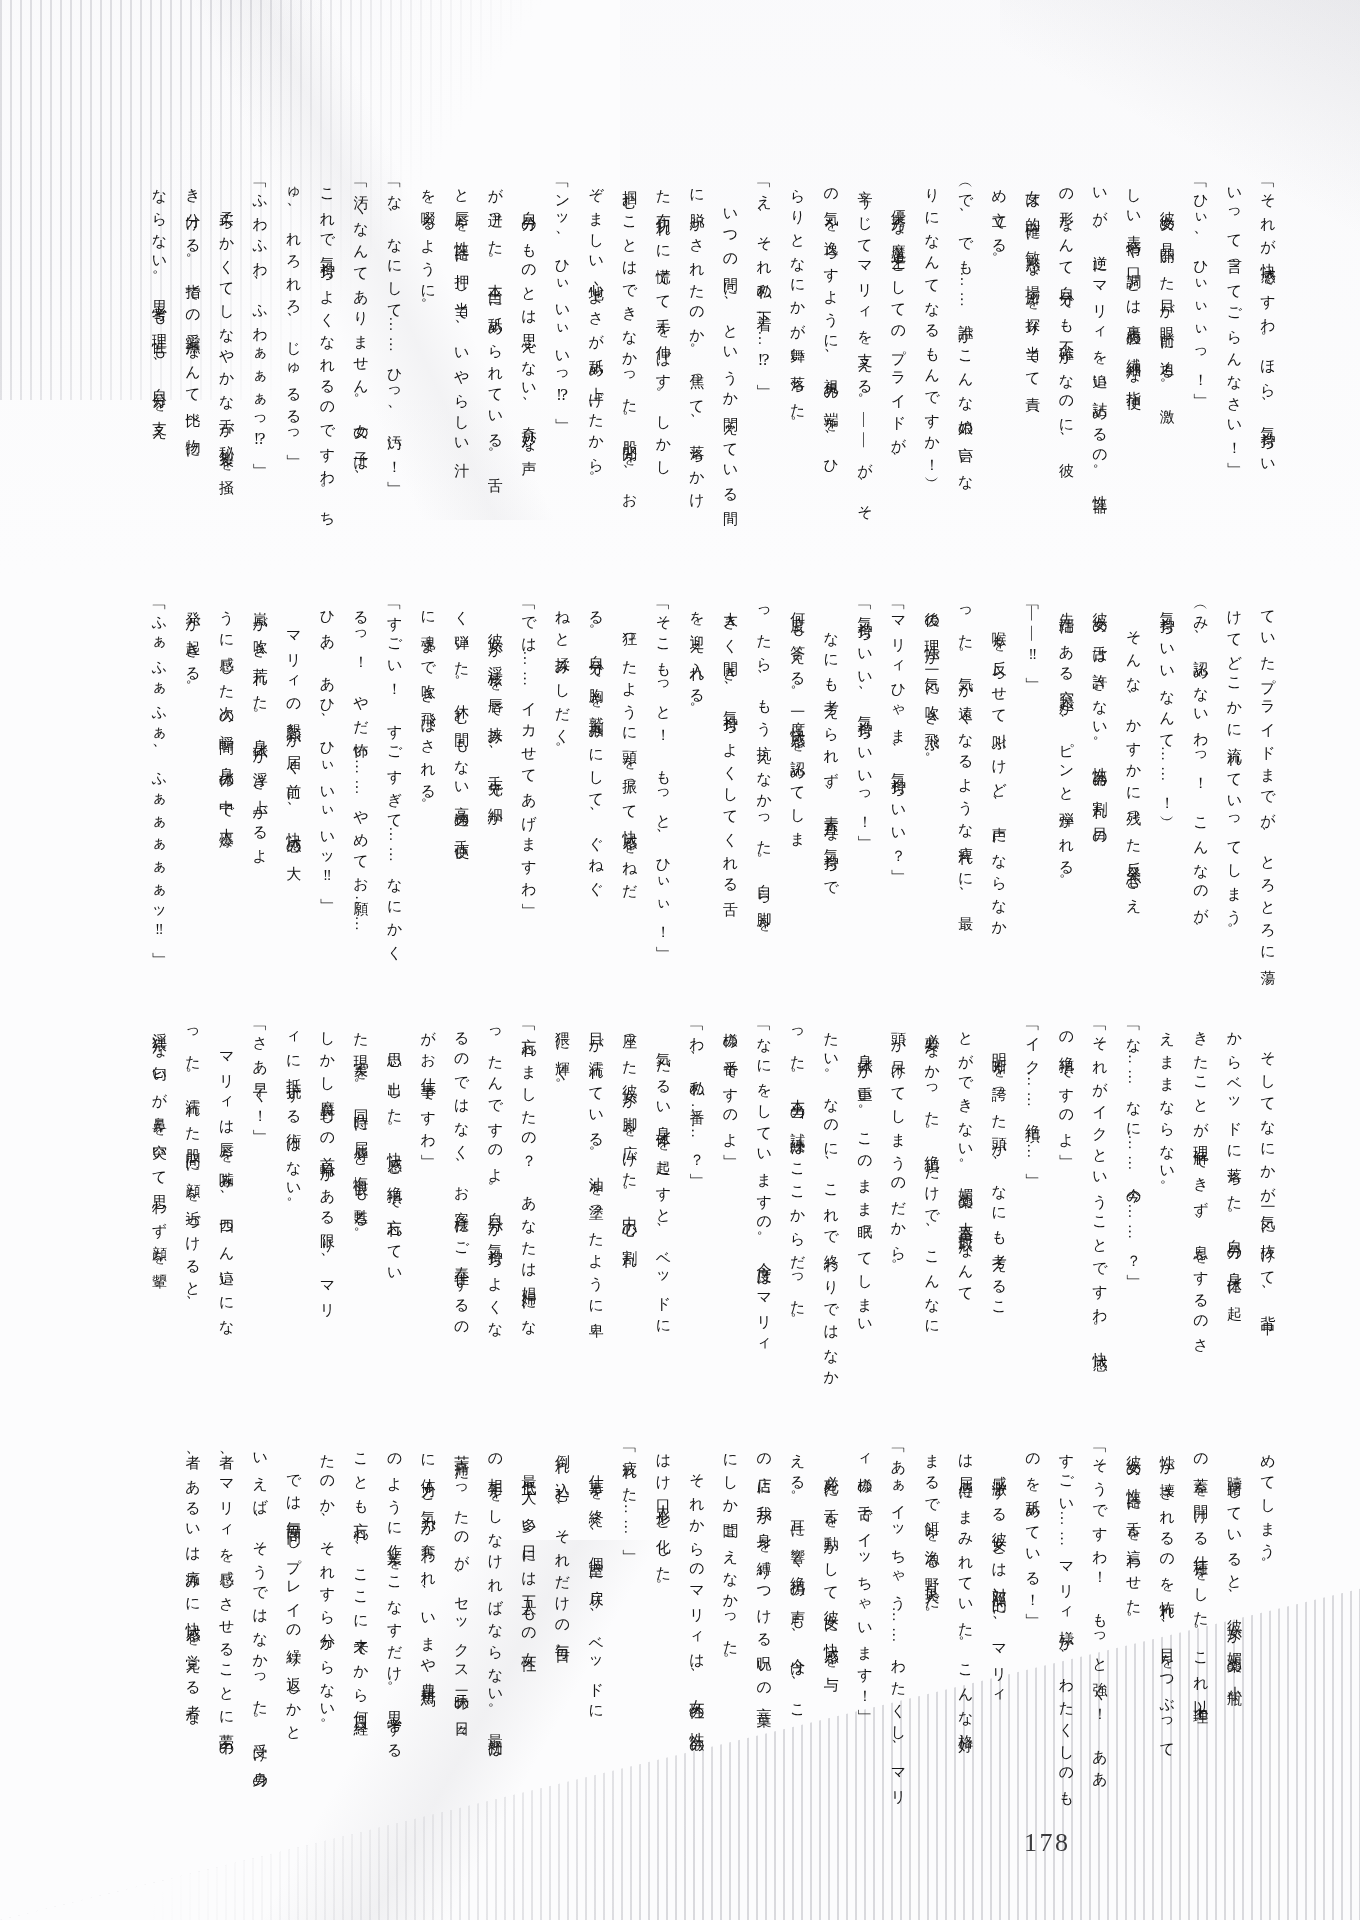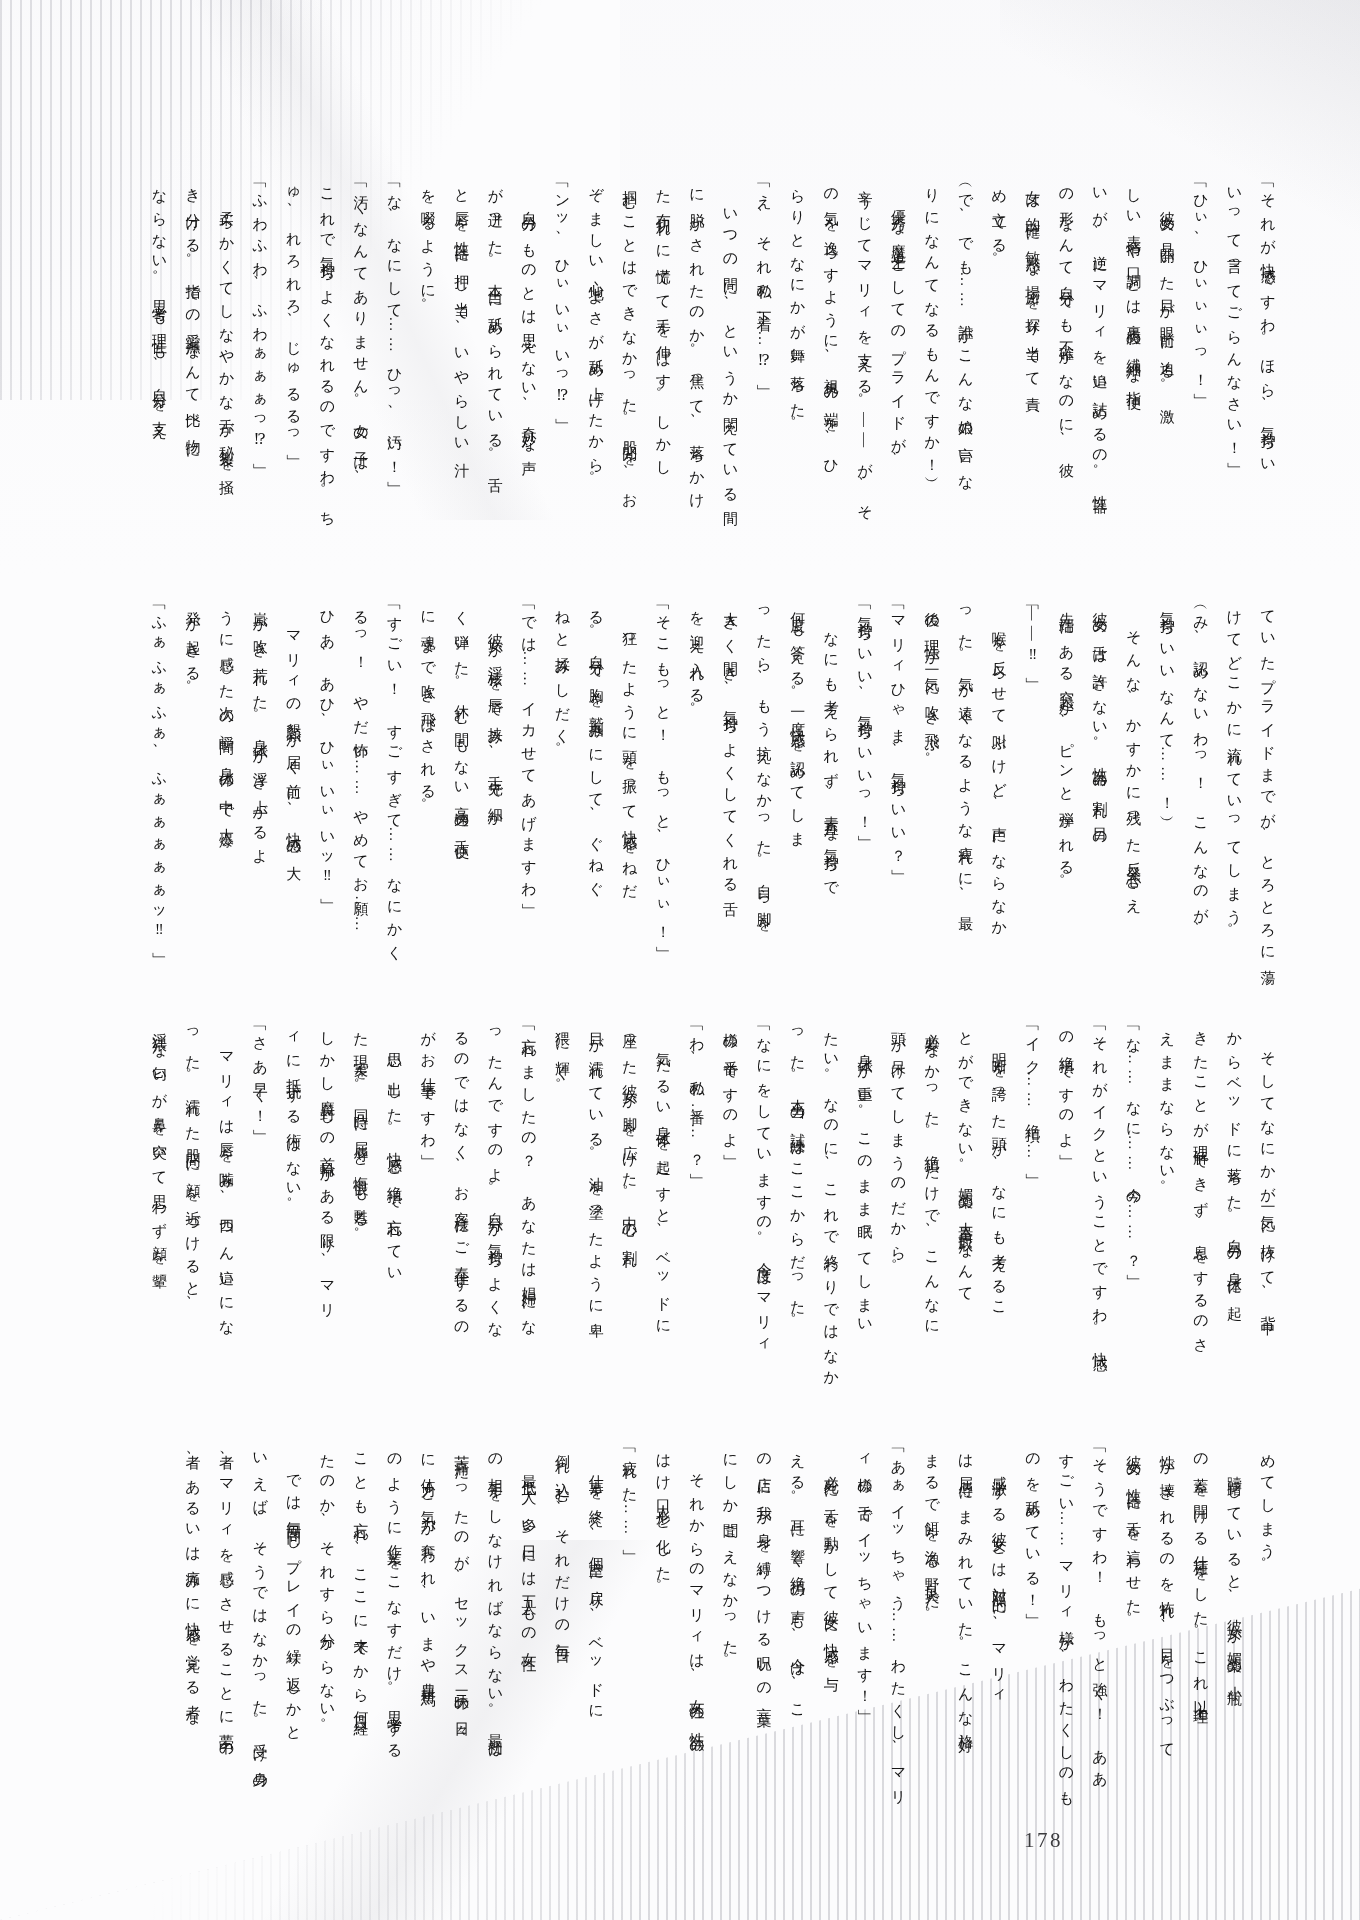--- a/index.html
+++ b/index.html
@@ -59,21 +59,21 @@
   }
   .band p { margin: 0; padding: 0; white-space: pre; }
   .band-1 { top: 178px; }
   .band-2 { top: 600px; }
   .band-3 { top: 1021px; }
   .band-4 { top: 1443px; }
   .page-number {
     position: absolute;
     left: 1024px;
     top: 1828px;
-    font-size: 21px;
+    font-size: 26px;
     letter-spacing: 2.5px;
     color: #3c3c3f;
   }
 </style>
 </head>
 <body>
 
 <div class="page">
   <div class="stripes-tl"></div>
   <div class="shade-tr"></div>

